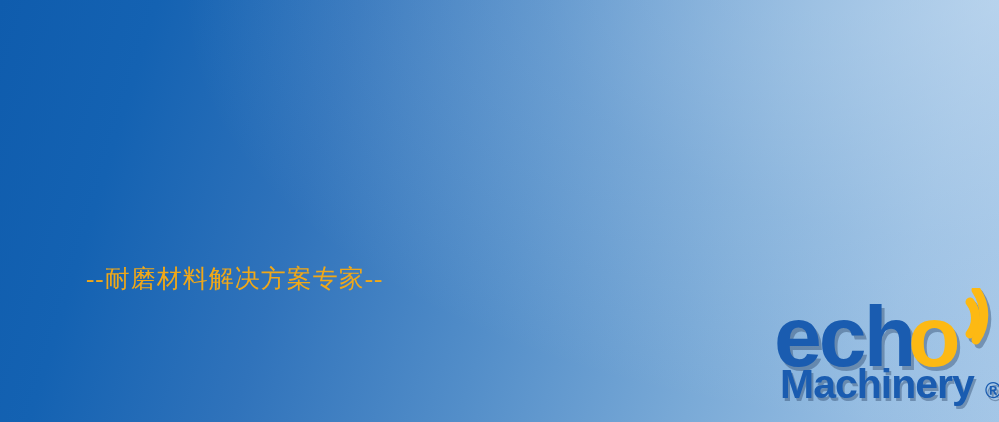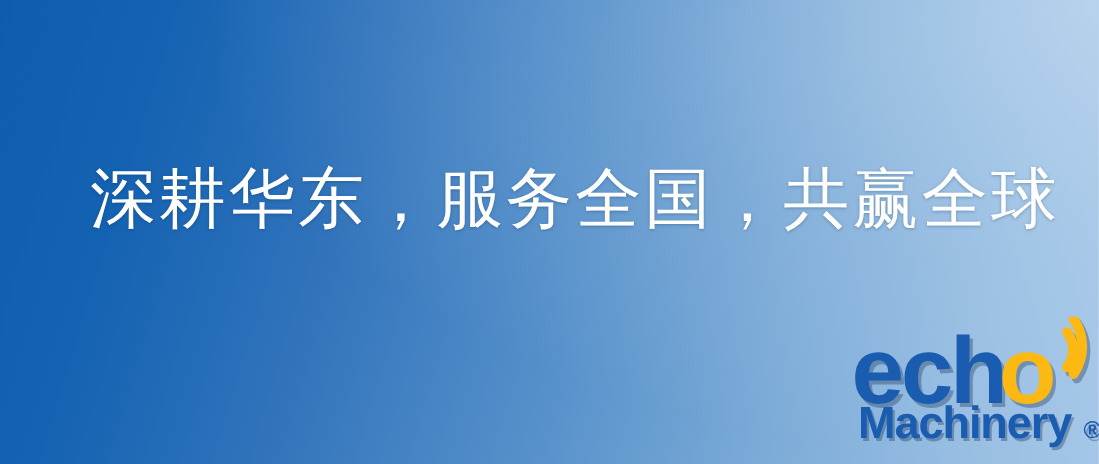--- a/index.html
+++ b/index.html
@@ -93,22 +93,22 @@
 
   .lg-blue  { fill: #1a5cb0; }
   .lg-gold  { fill: #fdb913; }
   .lg-shadow{ fill: rgba(20, 45, 80, 0.34); }
 </style>
 </head>
 <body>
 
 <div id="banner">
 
-  <div class="layer" id="headline">深耕华东，服务全国，共赢全球</div>
 
+  <div class="layer" id="subtitle">--耐磨材料解决方案专家--</div>
 
   <div class="layer" id="logo">
 
     <svg id="logo-wordmark" viewBox="0 0 250 100" aria-hidden="true">
 
       <g class="lg-shadow" transform="translate(3,4)">
         <text x="0" y="78" font-family="'Liberation Sans', sans-serif" font-size="86" font-weight="bold" letter-spacing="-3">ech</text>
       </g>
 
       <g class="lg-blue">

